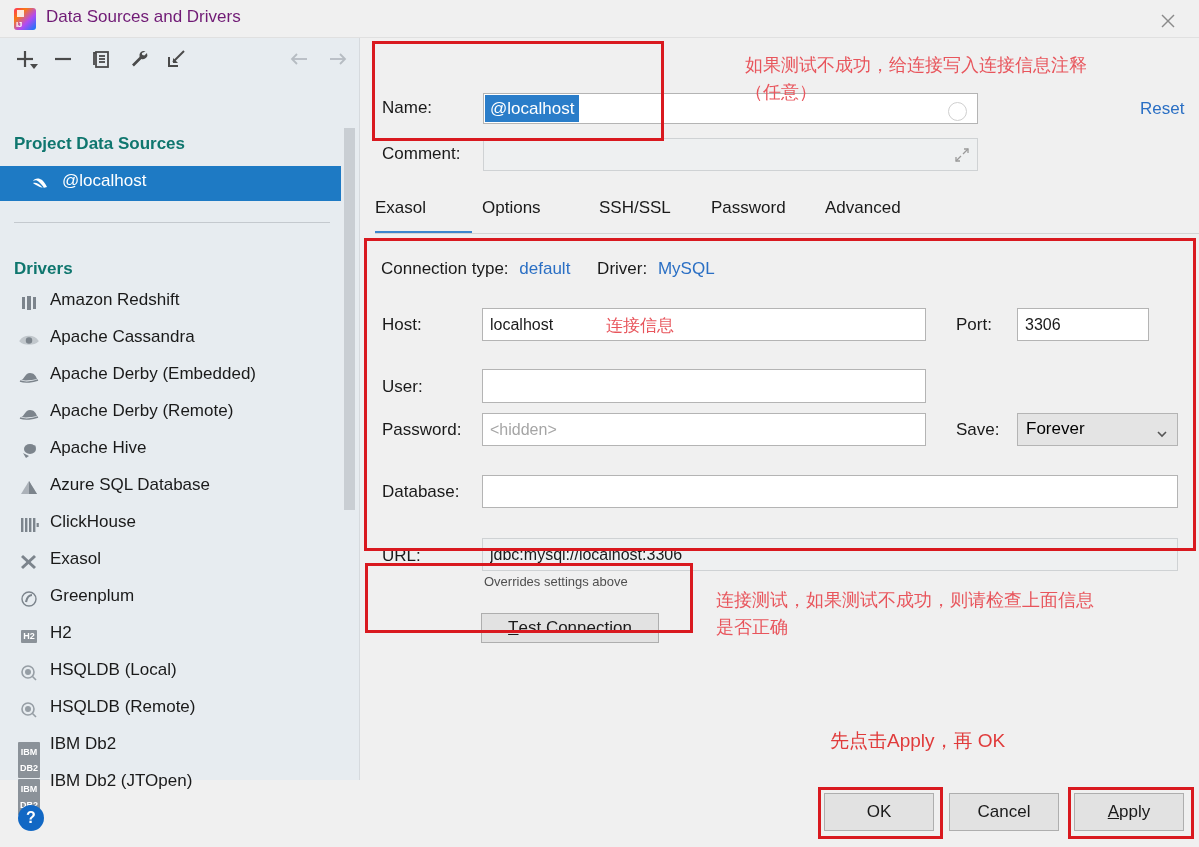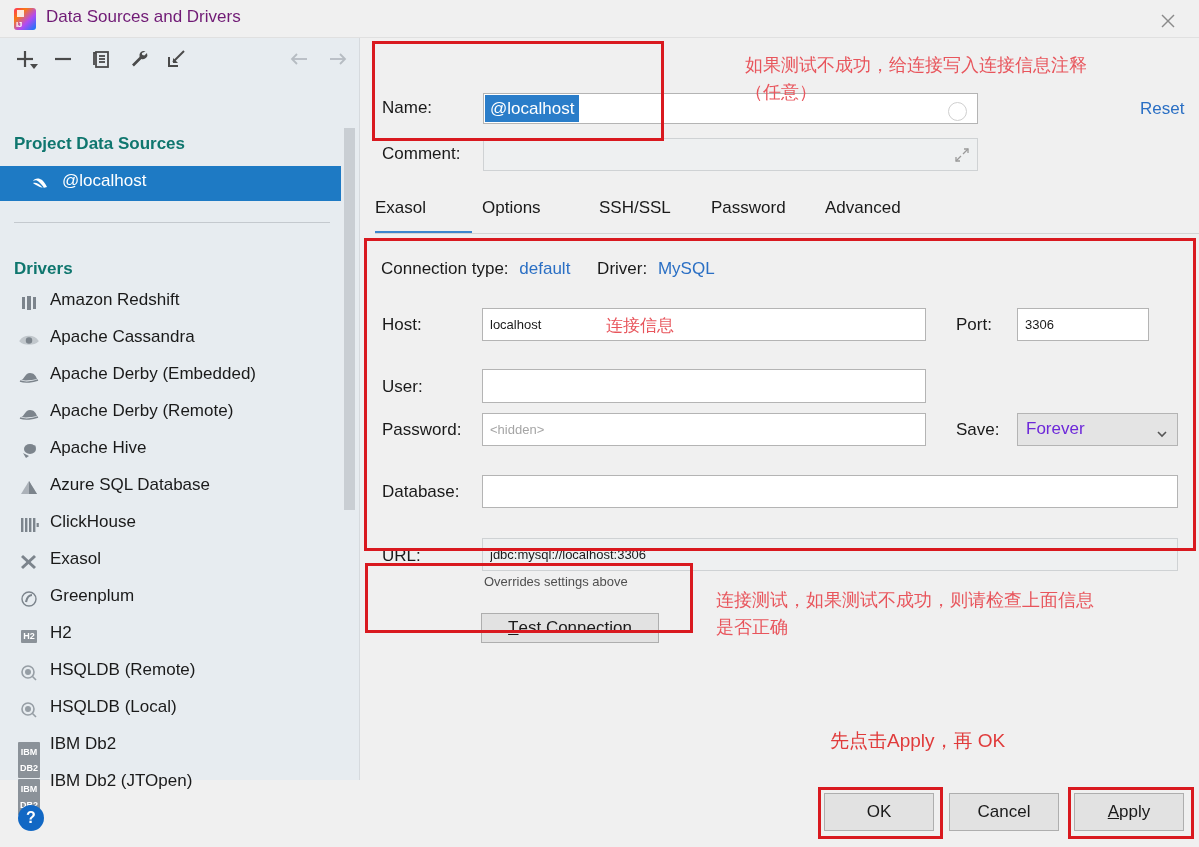--- a/index.html
+++ b/index.html
@@ -186,21 +186,21 @@
 
   .f-label {
     position: absolute;
     font-size: 17px; color: #1a1a1a;
     white-space: nowrap;
   }
   .f-input {
     position: absolute;
     background: #ffffff;
     border: 1px solid #b4b4b4;
-    font-size: 13px; color: #1a1a1a;
+    font-size: 16px; color: #1a1a1a;
     padding: 14px 7px;
     font-family: "Liberation Sans", sans-serif;
     outline: none;
   }
   .f-input::placeholder { color: #a5a5a5; }
 
   
   .name-label    { left: 21px; top: 60px; }
   .comment-label { left: 21px; top: 106px; }
   .name-input {
@@ -271,21 +271,21 @@
   .user-label { left: 21px; top: 339px; }
   .user-input { left: 121px; top: 331px; width: 444px; height: 34px; }
 
   .pwd-label  { left: 21px; top: 382px; }
   .pwd-input  { left: 121px; top: 375px; width: 444px; height: 33px; }
   .save-label { left: 595px; top: 382px; }
   .save-select {
     position: absolute; left: 656px; top: 375px;
     width: 161px; height: 33px;
     background: #e4e4e4; border: 1px solid #b4b4b4;
-    font-size: 17px; color: #6d28d9;
+    font-size: 17px; color: #000000;
     cursor: pointer;
   }
   .save-select .val {
     position: absolute; left: 8px; top: 5px;
     white-space: nowrap;
   }
   .save-select .chev {
     position: absolute; right: 9px; top: 11px;
     width: 12px; height: 12px; color: #555;
   }
@@ -535,31 +535,31 @@
         <span class="drv-label">H2</span>
       </div>
       <div class="drv-item">
         <span class="drv-icon">
           <svg width="22" height="20" viewBox="0 0 22 20" fill="none" stroke="currentColor" stroke-width="1.6" opacity=".75">
             <circle cx="10" cy="9" r="6"></circle>
               <circle cx="10" cy="9" r="2.2" fill="currentColor"></circle>
             <line x1="14.5" y1="13.5" x2="18" y2="17"></line>
           </svg>
         </span>
-        <span class="drv-label">HSQLDB (Remote)</span>
+        <span class="drv-label">HSQLDB (Local)</span>
       </div>
       <div class="drv-item">
         <span class="drv-icon">
           <svg width="22" height="20" viewBox="0 0 22 20" fill="none" stroke="currentColor" stroke-width="1.6" opacity=".75">
             <circle cx="10" cy="9" r="6"></circle>
               <circle cx="10" cy="9" r="2.2" fill="currentColor"></circle>
             <line x1="14.5" y1="13.5" x2="18" y2="17"></line>
           </svg>
         </span>
-        <span class="drv-label">HSQLDB (Local)</span>
+        <span class="drv-label">HSQLDB (Remote)</span>
       </div>
       <div class="drv-item">
         <span class="drv-icon">
           <span class="glyphbox two">IBM<br>DB2</span>
         </span>
         <span class="drv-label">IBM Db2</span>
       </div>
       <div class="drv-item">
         <span class="drv-icon">
           <span class="glyphbox two">IBM<br>DB2</span>

